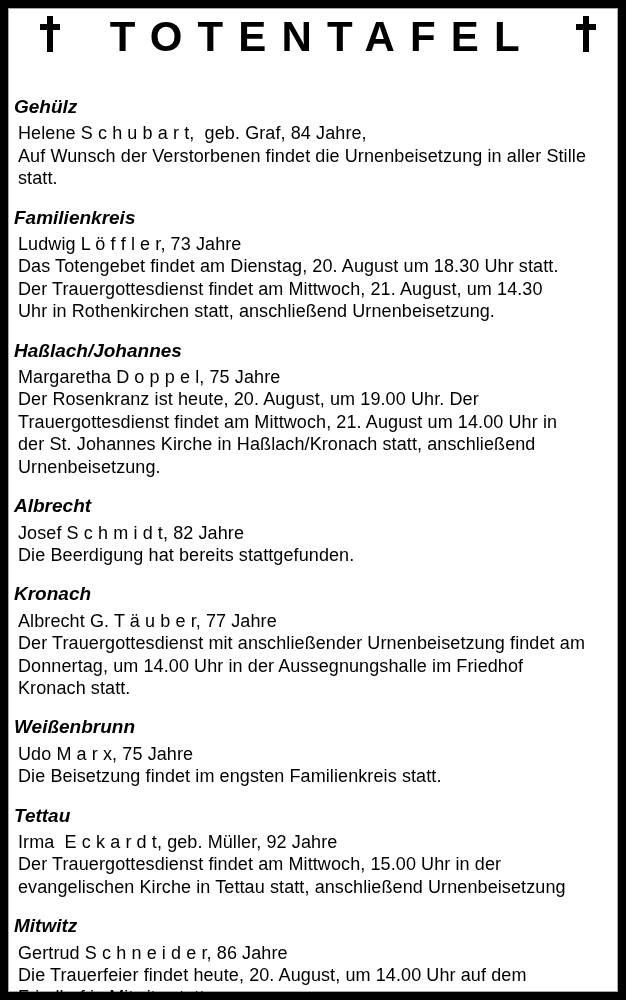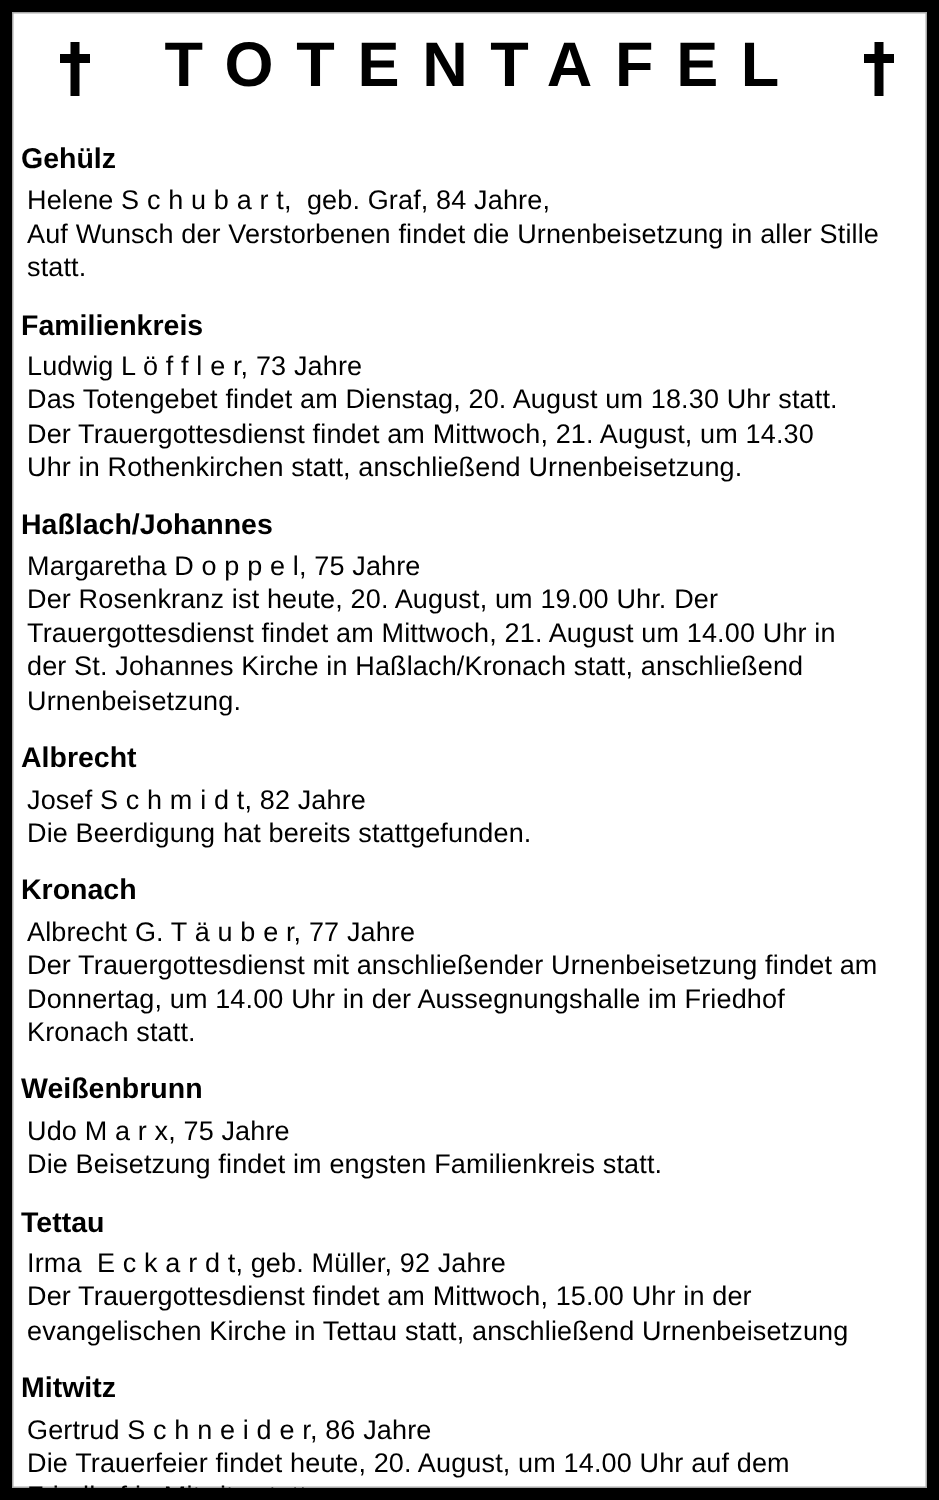--- a/index.html
+++ b/index.html
@@ -14,21 +14,21 @@
     height: 1000px;
     background: #ffffff;
     border: 8px solid #000000;
     box-shadow: inset 0 0 0 1px #a8a8a8;
     color: #000000;
     font-family: "Liberation Sans", sans-serif;
     overflow: hidden;
   }
   .masthead {
     display: flex;
-    align-items: flex-end;
+    align-items: flex-start;
     justify-content: space-between;
     padding: 8px 22px 0 32px;
     height: 48px;
   }
   .page-title {
     font-size: 42px;
     font-weight: bold;
     letter-spacing: 0.36em;
     line-height: 1;
     white-space: nowrap;
@@ -62,20 +62,21 @@
     padding: 32px 10px 0 6px;
   }
   .entry {
     margin: 0 0 17px 0;
   }
   .entry-town {
     margin: 0;
     font-size: 19px;
     font-weight: bold;
     line-height: 22.4px;
+    font-style: italic;
   }
   .entry-details {
     margin: 4px;
     font-size: 18px;
     line-height: 22.4px;
     white-space: pre-wrap;
     letter-spacing: 0.1px;
   }
 </style>
 </head>

